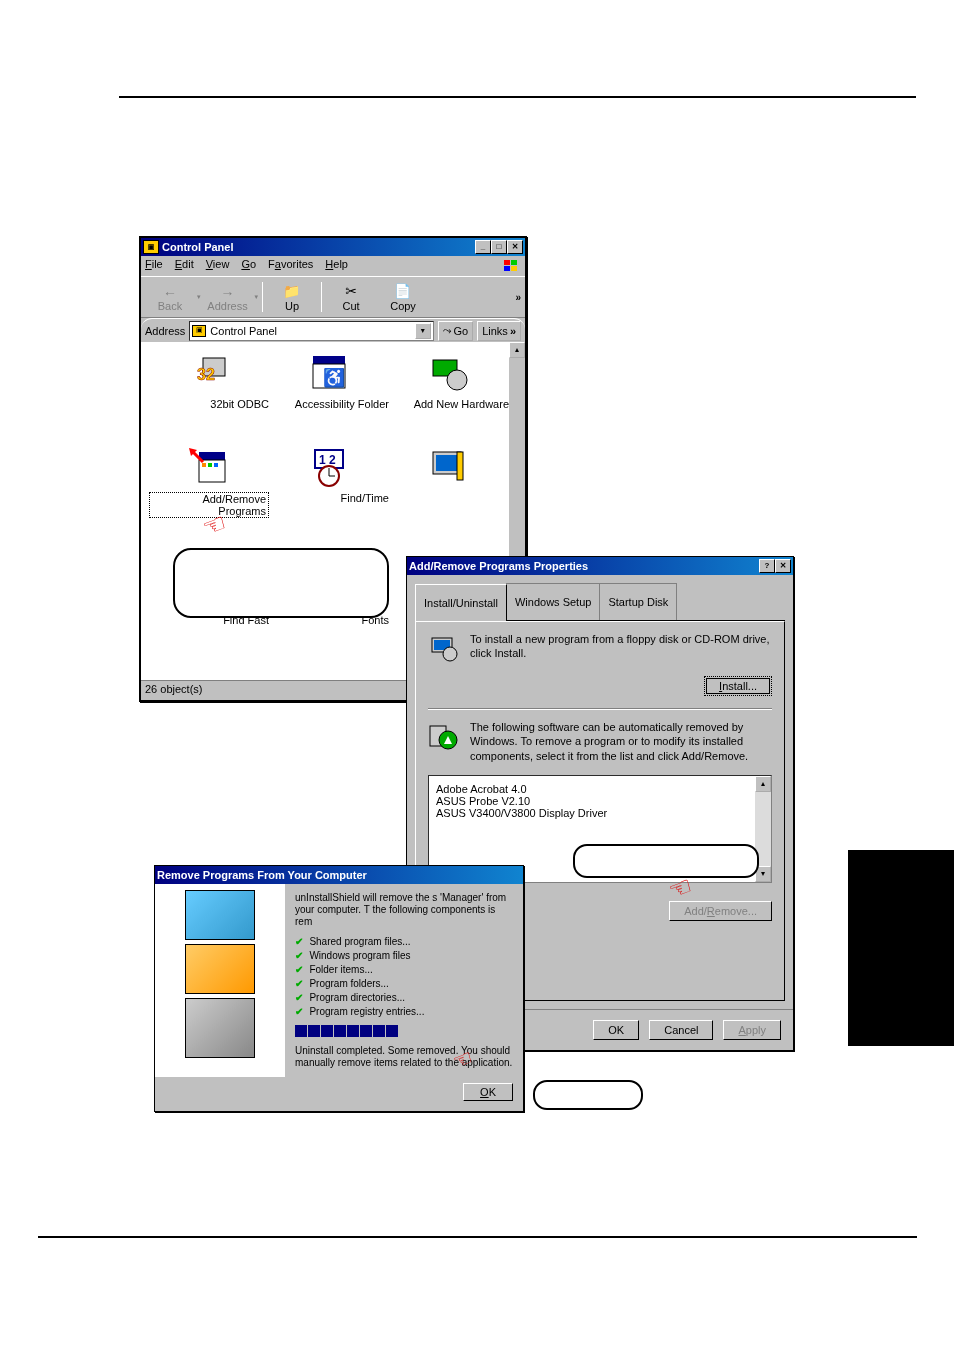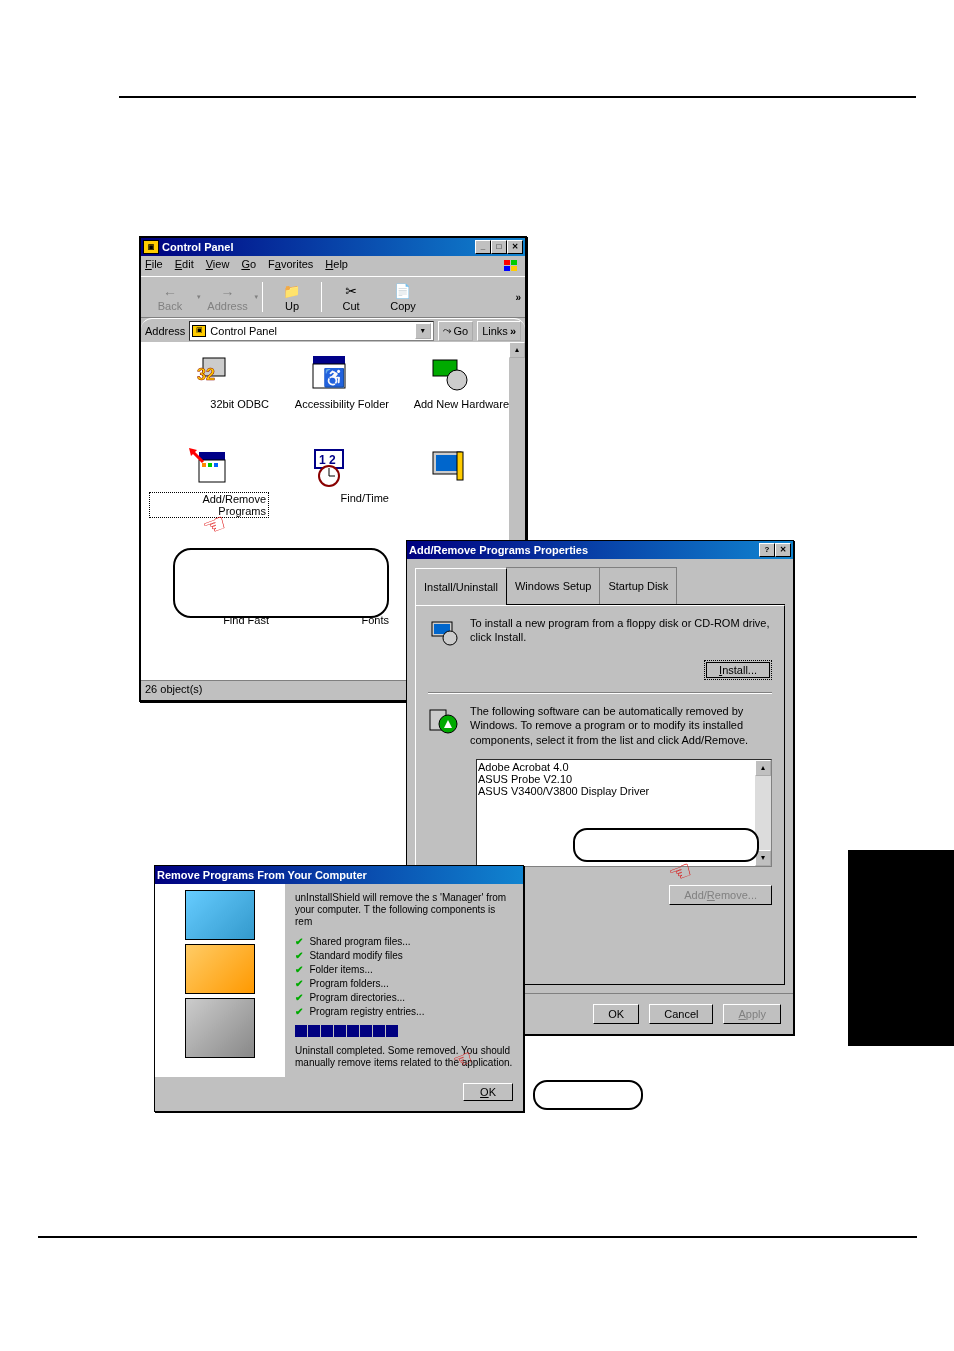--- a/index.html
+++ b/index.html
@@ -34,35 +34,35 @@
   .cp-item { width: 120px; height: 94px; text-align: right; font-size: 11px; padding-top: 4px; }
   .cp-item .cp-icon { width: 40px; height: 40px; margin: 0 auto 4px; display: flex; align-items: center; justify-content: center; }
   .cp-item.selected .cap { border: 1px dotted #000; display: inline-block; padding: 0 2px; }
   .white-ov { position: absolute; border: 2px solid #000; border-radius: 18px; background: #fff; }
   .ov1 { left: 32px; top: 206px; width: 216px; height: 70px; }
   .statusbar { background: #c0c0c0; border-top: 1px solid #808080; padding: 2px 4px; font-size: 11px; height: 20px; }
   .scrollbar-v { position: absolute; right: 0; top: 0; width: 16px; height: 100%; background: #c0c0c0; }
   .sb-arrow { width: 16px; height: 16px; background: #c0c0c0; border: 1px outset #fff; text-align: center; font-size: 8px; line-height: 14px; }
 
   
-  .arp-window { position: absolute; left: 406px; top: 540px; width: 388px; border: 1px solid #000; background: #c0c0c0; box-shadow: 1px 1px 0 #000; }
+  .arp-window { position: absolute; left: 406px; top: 556px; width: 388px; border: 1px solid #000; background: #c0c0c0; box-shadow: 1px 1px 0 #000; }
   .arp-body { padding: 8px 8px 8px 8px; background: #c0c0c0; }
   .tabs { display: flex; border-bottom: 1px solid #000; }
   .tab { padding: 12px 8px; border: 1px solid #808080; border-bottom: none; background: #c0c0c0; font-size: 11px; position: relative; margin-right: -1px; }
   .tab.active { background: #c0c0c0; border-color: #fff #000 #c0c0c0 #fff; z-index: 2; top: 1px; }
   .tab-panel { border: 1px solid #fff; border-right-color: #000; border-bottom-color: #000; padding: 10px 12px 14px; min-height: 380px; position: relative; }
   .section { display: flex; gap: 10px; margin-bottom: 12px; }
   .section .sicon { width: 32px; height: 32px; flex-shrink: 0; display: flex; align-items: center; justify-content: center; }
   .section .stext { font-size: 11px; line-height: 1.3; }
   .btn { border: 1px solid #000; border-top-color:#fff; border-left-color:#fff; background: #c0c0c0; padding: 3px 14px; font-size: 11px; }
   .btn.focus { border: 1px dotted #000; outline: 1px solid #000; outline-offset: -3px; }
   .btn.disabled { color: #808080; }
   .btn-row-r { display: flex; justify-content: flex-end; margin: 4px 0 12px; }
   .hr-sec { border: none; border-top: 1px solid #808080; border-bottom: 1px solid #fff; margin: 6px 0 10px; }
-  .listbox { background: #fff; border: 1px inset #808080; height: 108px; padding: 1px; font-size: 11px; position: relative; margin-left: 48px; }
+  .listbox { background: #fff; border: 1px inset #808080; height: 108px; padding: 7px; font-size: 11px; position: relative; }
   .listbox .lb-scroll { position: absolute; right: 0; top: 0; width: 16px; height: 100%; background: #dcdcdc; }
   .hand { position: absolute; color: #d00; font-size: 26px; transform: rotate(-20deg); }
   .dlg-btns { display: flex; justify-content: flex-end; gap: 10px; padding: 10px 12px; background: #c0c0c0; border-top: 1px solid #808080; }
 
   
   .un-window { position: absolute; left: 154px; top: 865px; width: 370px; border: 1px solid #000; background: #c0c0c0; box-shadow: 1px 1px 0 #000; }
   .un-body { display: flex; background: #c0c0c0; }
   .un-left { width: 130px; background: #fff; padding: 6px; display: flex; flex-direction: column; align-items: center; gap: 4px; }
   .un-left .img { width: 70px; height: 50px; background: linear-gradient(135deg,#6cf,#39c); border: 1px solid #000; }
   .un-right { flex: 1; padding: 8px 10px; font-size: 10px; background: #c0c0c0; position: relative; }
@@ -310,21 +310,21 @@
       <div class="img" style="background:linear-gradient(135deg,#ccc,#888); height:60px;"></div>
     </div>
     <div class="un-right">
       <div class="intro">unInstallShield will remove the s 'Manager' from your computer. T the following components is rem</div>
       <div class="check-item">
           <span class="ck">✔</span>
           <span>Shared program files...</span>
         </div>
       <div class="check-item">
           <span class="ck">✔</span>
-          <span>Standard modify files</span>
+          <span>Windows program files</span>
         </div>
       <div class="check-item">
           <span class="ck">✔</span>
           <span>Folder items...</span>
         </div>
       <div class="check-item">
           <span class="ck">✔</span>
           <span>Program folders...</span>
         </div>
       <div class="check-item">

